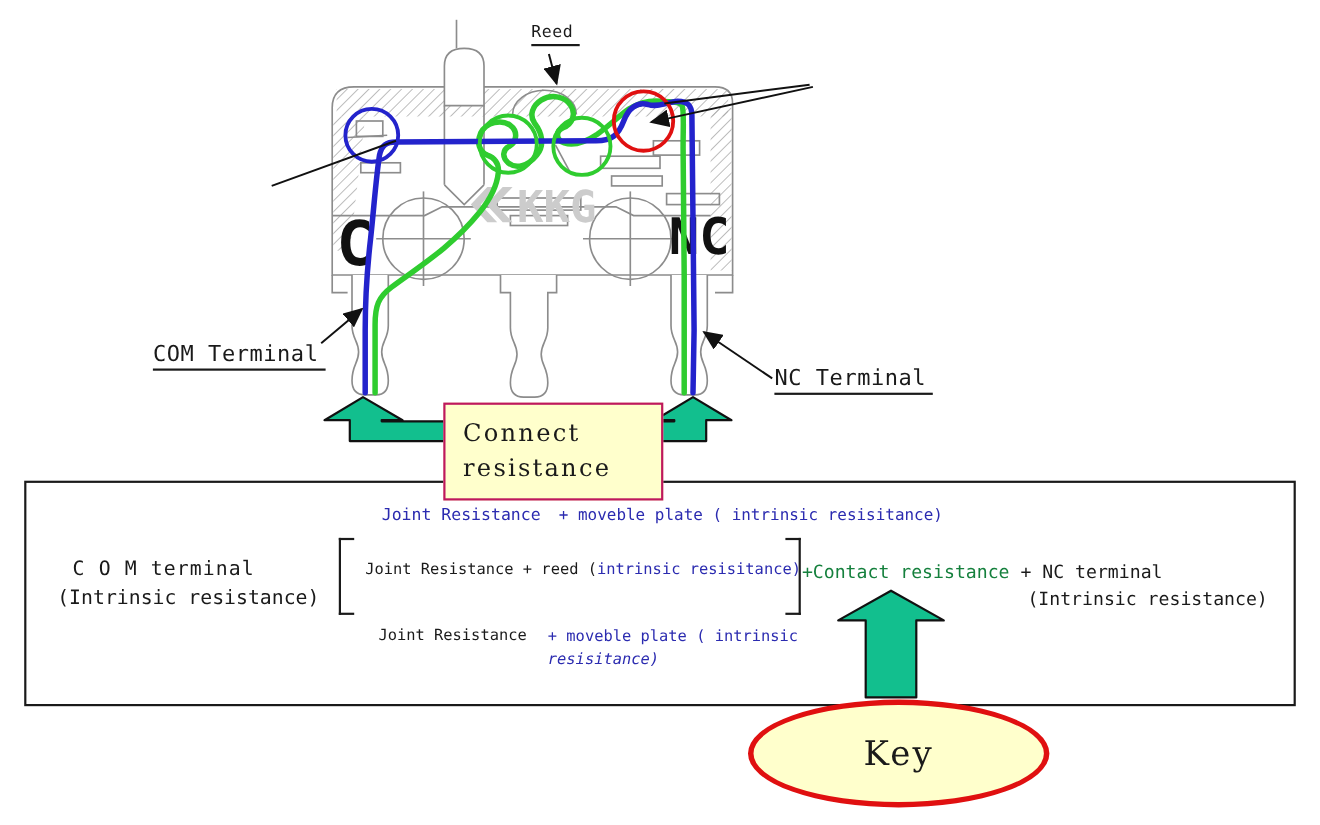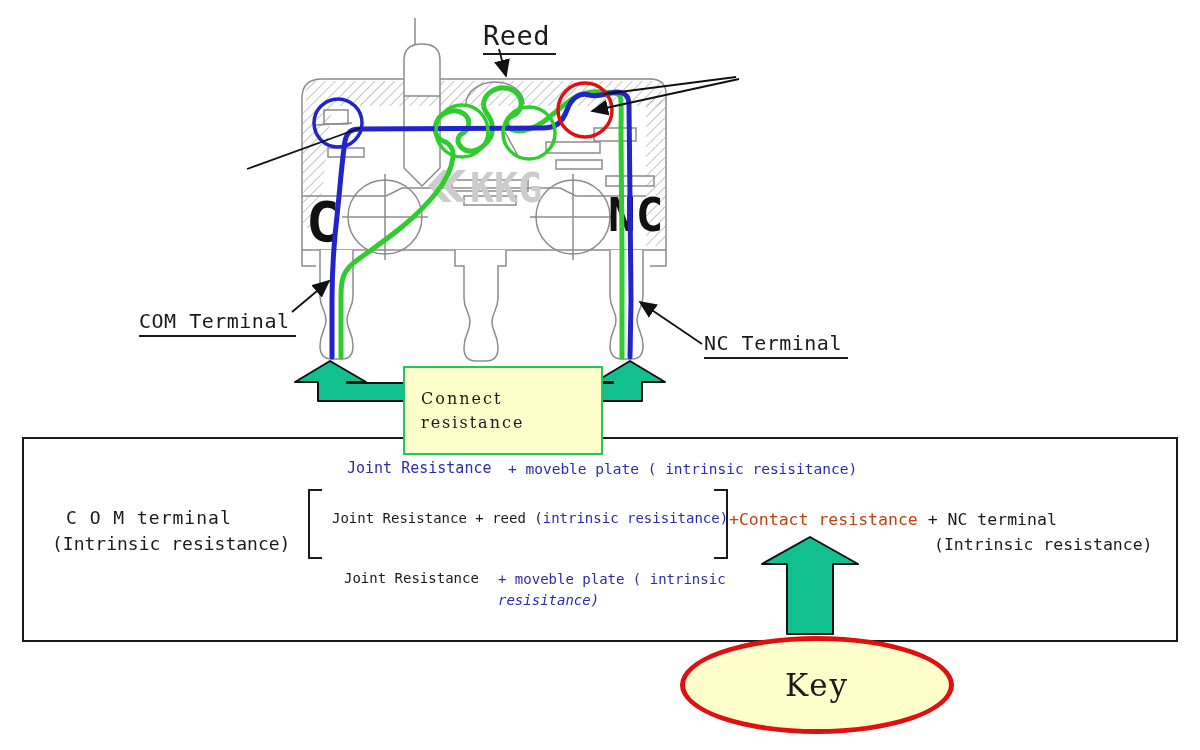--- a/index.html
+++ b/index.html
@@ -11,48 +11,48 @@
 
   
   .outer-box {
     position:absolute; left:22px; top:437px; width:1152px; height:201px;
     border:2px solid #1a1a1a; z-index:1; background:transparent;
   }
 
   
   .connect-box {
     position:absolute; left:403px; top:366px; width:180px; height:85px;
-    background:#ffffcc; border:2px solid #22c55e; z-index:5;
+    background:#ffffcc; border:2px solid #be185d; z-index:5;
     display:flex; flex-direction:column; justify-content:center; padding-left:16px;
-    font-family:"DejaVu Serif", serif; font-size:16px; letter-spacing:2px; line-height:1.45;
+    font-family:"DejaVu Serif", serif; font-size:22px; letter-spacing:2px; line-height:1.45;
   }
 
   
   .key-ellipse {
     position:absolute; left:680px; top:636px; width:264px; height:88px;
     background:#ffffcc; border:5px solid #e01010; border-radius:50%;
     z-index:5; display:flex; align-items:center; justify-content:center;
     font-family:"DejaVu Serif", serif; font-size:31px; letter-spacing:2px;
   }
 
   
   .lbl {
     position:absolute; white-space:nowrap; z-index:6;
     border-bottom:2px solid #1a1a1a; padding:0 6px 2px 0; letter-spacing:0.5px;
   }
-  .lbl-reed    { left:483px; top:20px;  font-size:27px; }
+  .lbl-reed    { left:483px; top:20px;  font-size:15px; }
   .lbl-point   { left:722px; top:46px;  font-size:22px; padding-right:12px; }
   .lbl-movable { left:87px;  top:146px; font-size:20px; }
   .lbl-com     { left:139px; top:309px; font-size:20px; }
   .lbl-ncterm  { left:704px; top:331px; font-size:20px; }
 
   
   .f { position:absolute; white-space:nowrap; z-index:6; line-height:1.1;text-align:right; }
   .blue { color:#2b2bb0; }
-  .red  { color:#c2410c; }
+  .red  { color:#15803d; }
   .f-top-joint { left:347px; top:460px; font-size:15px; }
   .f-top-rest  { left:508px; top:462px; font-size:14.5px; }
   .f-left1 { left:66px; top:508px; font-size:18px; letter-spacing:1px; }
   .f-left2 { left:52px; top:534px; font-size:18px; }
   .f-mid   { left:332px; top:511px; font-size:14px; }
   .f-contact { left:729px; top:511px; font-size:16.5px; }
   .f-nc2   { left:934px; top:536px; font-size:16.5px; }
   .f-bot-joint { left:344px; top:571px; font-size:14px; }
   .f-bot-blue1 { left:498px; top:572px; font-size:14px; }
   .f-bot-blue2 { left:498px; top:593px; font-size:14px;font-style:italic; }

